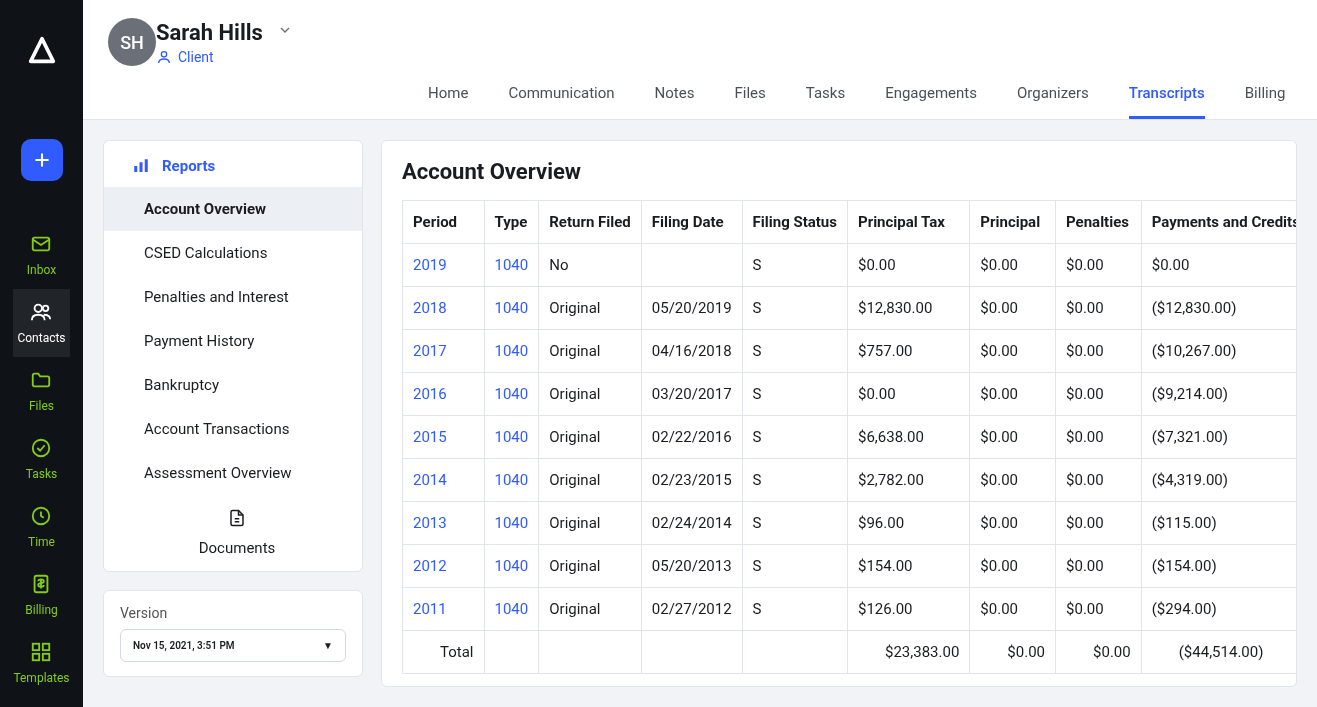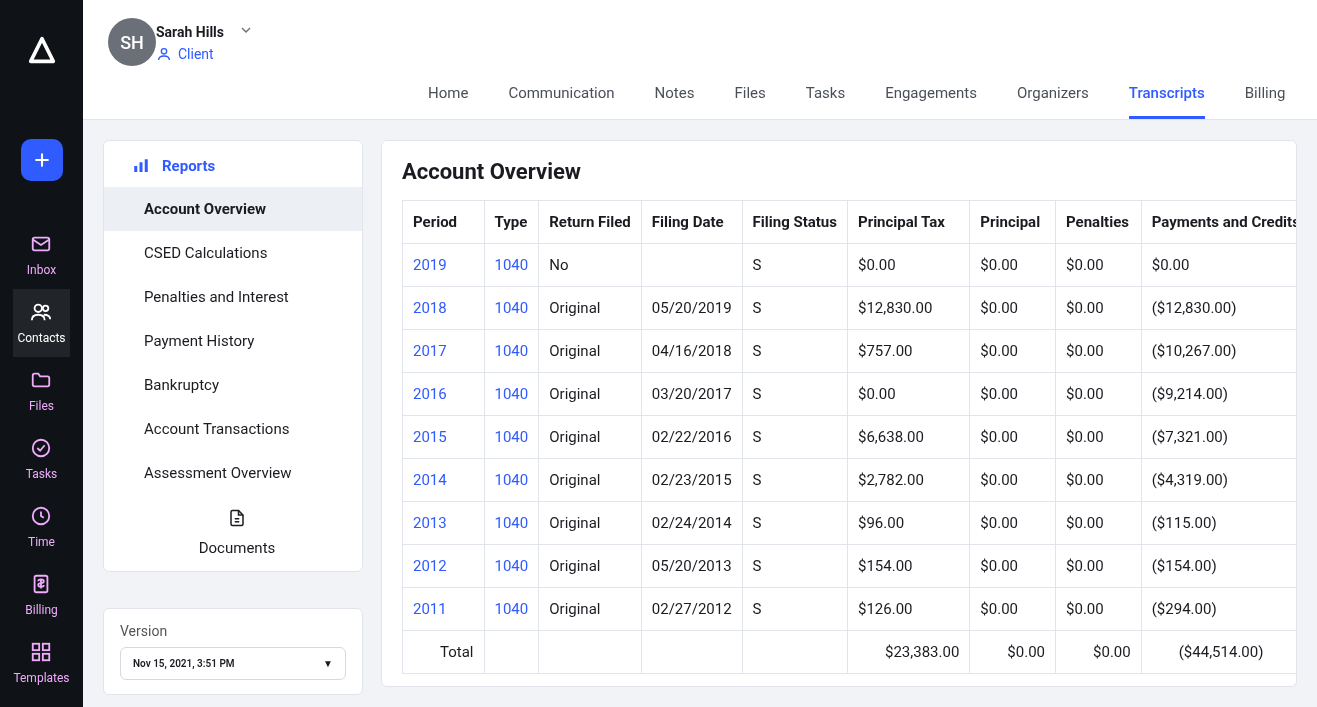--- a/index.html
+++ b/index.html
@@ -32,21 +32,21 @@
     background: #2f5bff;
     border-radius: 10px;
     display: flex; align-items: center; justify-content: center;
     color: #fff;
     font-size: 24px;
     cursor: pointer;
     margin-bottom: 40px;
   }
   .rail-item {
     display: flex; flex-direction: column; align-items: center;
-    color: #f0abfc;
+    color: #84cc16;
     font-size: 12px;
     gap: 5px;
     padding: 12px 0;
     cursor: pointer;
     width: 100%;
   }
   .rail-item.active { color: #fff; background: rgba(255,255,255,0.08); }
   .rail-item svg { width: 22px; height: 22px; }
   .rail-item span { font-size: 12px; }
   
@@ -57,32 +57,32 @@
     border-bottom: 1px solid #e1e4ea;
   }
   .header-top { display: flex; align-items: center; gap: 0; }
   .avatar {
     width: 48px; height: 48px; border-radius: 50%;
     background: #6b6f78; color: #fff;
     display: flex; align-items: center; justify-content: center;
     font-size: 18px; font-weight: 500;
   }
   .client-name-row { display: flex; align-items: center; gap: 14px; }
-  .client-name { font-size: 14px; font-weight: 700; }
+  .client-name { font-size: 22px; font-weight: 700; }
   .client-type-row { display: flex; align-items: center; gap: 6px; color: #2f5bff; margin-top: 4px; font-size:14px;}
   .client-type-row svg { width:16px; height:16px; }
   .tabs {
     display: flex; gap: 40px; margin-top: 18px; margin-left: 320px;
     font-size: 15px; color: #4a4f59;
   }
   .tab { padding-bottom: 14px; cursor: pointer; white-space: nowrap; }
   .tab.active { color: #2f5bff; border-bottom: 3px solid #2f5bff; font-weight: 500; text-align: center;}
   
   .body { flex: 1; display: flex; gap: 18px; padding: 20px; overflow: hidden;}
-  .side-panel { width: 260px; flex-shrink: 0; display:flex; flex-direction:column; gap:36px;}
+  .side-panel { width: 260px; flex-shrink: 0; display:flex; flex-direction:column; gap:18px;}
   .card {
     background: #fff; border: 1px solid #e1e4ea; border-radius: 6px;
   }
   .reports-head {
     display: flex; align-items: center; gap: 12px;
     padding: 16px 20px 12px 28px;
     color: #2f5bff; font-weight: 700; font-size: 15px;
   }
   .reports-head svg { width:18px; height:18px; }
   .side-item {

